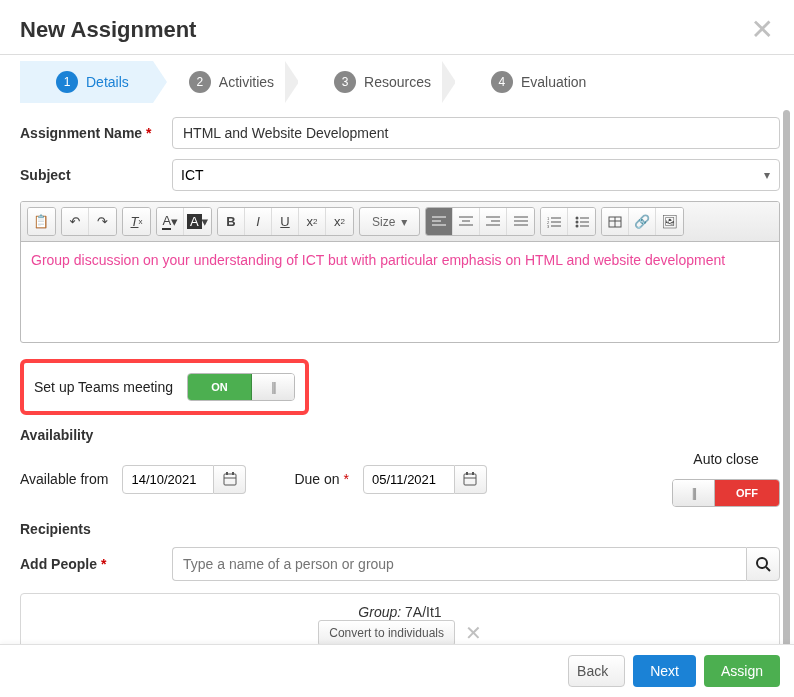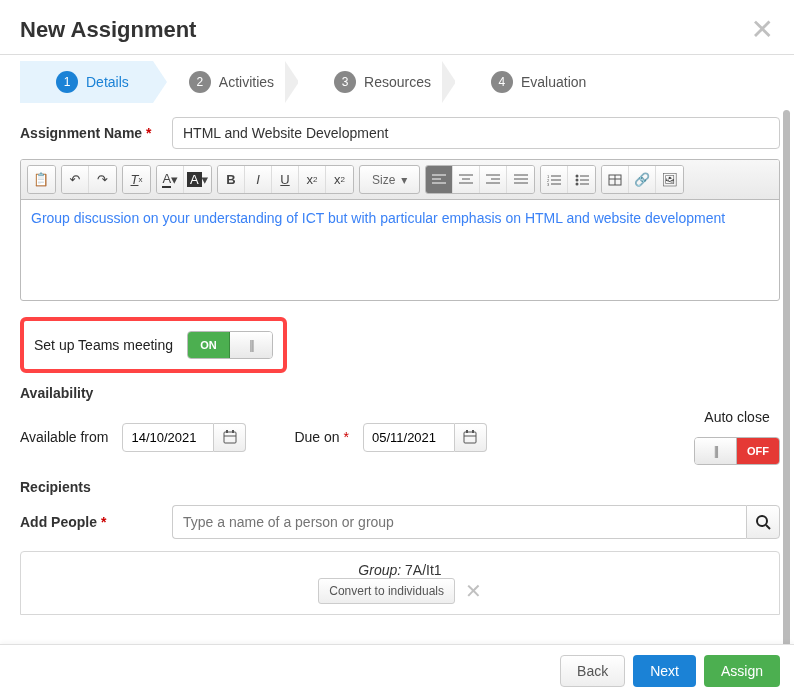--- a/index.html
+++ b/index.html
@@ -43,26 +43,26 @@
 
   .section-label { font-size: 14px; font-weight: bold; margin: 2px 0 8px 0; color: #333; }
 
   .editor { border: 1px solid #bbb; border-radius: 3px; overflow: hidden; margin-bottom: 12px; }
   .toolbar { background: linear-gradient(#f7f7f7,#e9e9e9); border-bottom: 1px solid #bbb; padding: 5px 6px; display: flex; flex-wrap: wrap; gap: 5px; align-items: center; }
   .tb-group { display: flex; border: 1px solid #bbb; border-radius: 3px; overflow: hidden; background: linear-gradient(#fff,#eee); }
   .tb-btn { width: 27px; height: 27px; display: flex; align-items: center; justify-content: center; font-size: 13px; color: #444; border-right: 1px solid #ddd; cursor: pointer; background: linear-gradient(#fff,#eee); }
   .tb-btn:last-child { border-right: none; }
   .tb-btn.active { background: #777; color: #fff; }
   .tb-size { display: flex; align-items: center; border: 1px solid #bbb; border-radius: 3px; background: linear-gradient(#fff,#eee); height: 29px; padding: 0 12px; gap: 6px; font-size: 12px; color: #666; }
-  .editor-body { min-height: 100px; padding: 10px; font-size: 14px; color: #3b82f6; }
+  .editor-body { min-height: 100px; padding: 10px; font-size: 14px; color: #ec4899; }
 
   .highlight-box { border: 4px solid #f44; border-radius: 6px; padding: 10px 10px; display: inline-flex; align-items: center; gap: 14px; margin: 4px 0 10px 0; }
   .teams-label { font-size: 14px; color: #222; }
 
-  .toggle { display: inline-flex; border: 1px solid #bbb; border-radius: 4px; overflow: hidden; height: 28px; width: 86px; }
+  .toggle { display: inline-flex; border: 1px solid #bbb; border-radius: 4px; overflow: hidden; height: 28px; width: 108px; }
   .toggle .on { flex: 1; background: #4caf50; color: #fff; font-weight: bold; font-size: 11px; display: flex; align-items: center; justify-content: center; border-right: 1px solid #3a8a3d; }
   .toggle .off-handle { width: 42px; background: linear-gradient(#fff,#e8e8e8); display: flex; align-items: center; justify-content: center; color: #888; }
   .toggle.off .on-handle { width: 42px; background: linear-gradient(#fff,#e8e8e8); display: flex; align-items: center; justify-content: center; color: #888; border-right: 1px solid #bbb;}
   .toggle.off .off { flex: 1; background: #e53935; color: #fff; font-weight: bold; font-size: 11px; display: flex; align-items: center; justify-content: center; }
   .grip { font-size: 12px; letter-spacing: -2px; color: #999; }
 
   .avail-row { display: flex; align-items: center; gap: 14px; margin-bottom: 14px; flex-wrap: nowrap; }
   .small-label { font-size: 14px; color: #222; }
   .date-picker { display: flex; align-items: stretch; }
   .date-picker input { border: 1px solid #ccc; border-radius: 4px 0 0 4px; padding: 6px 8px; width: 92px; font-size: 13px; }
@@ -74,21 +74,21 @@
   .add-people .search { width: 34px; border: 1px solid #ccc; border-radius: 0 4px 4px 0; display: flex; align-items: center; justify-content: center; background: linear-gradient(#fff,#eee); }
 
   .group-row { margin-top: 12px; border: 1px solid #d7d7d7; border-radius: 4px 4px 0 0; padding: 10px 12px; display: flex; align-items: center; justify-content: space-between; flex-direction: column; }
   .group-label { font-size: 14px; color: #333; }
   .group-label i { font-style: italic; }
   .convert-btn { border: 1px solid #ccc; border-radius: 3px; background: linear-gradient(#fff,#eee); padding: 5px 10px; font-size: 12px; color: #555; cursor: pointer; }
   .group-x { color: #c0c0c0; font-size: 20px; margin-left: 10px; cursor: pointer; }
 
   .footer { position: absolute; left: 0; right: 0; bottom: 0; background: #fff; border-top: 1px solid #e0e0e0; padding: 10px 14px; display: flex; justify-content: flex-end; gap: 8px; box-shadow: 0 -2px 4px rgba(0,0,0,0.04); }
   .btn { border-radius: 4px; padding: 7px 16px; font-size: 14px; cursor: pointer; border: 1px solid transparent; }
-  .btn-default { background: linear-gradient(#fff,#eee); border-color: #ccc; color: #555; }
+  .btn-default { background: linear-gradient(#fff,#eee); border-color: #ccc; color: #555; padding-left: 8px; }
   .btn-primary { background: #1b82d6; color: #fff; }
   .btn-success { background: #4caf50; color: #fff; }
 
   svg { display: block; }
 </style>
 </head>
 <body>
 
 <div class="modal">
   <div class="modal-header">
@@ -117,20 +117,28 @@
   </div>
 
   <div class="content">
     <div class="form-row">
       <div class="label">
         <span>Assignment Name</span> <span class="req">*</span>
       </div>
       <input class="text-input" value="HTML and Website Development" style="">
     </div>
 
+    <div class="form-row">
+      <div class="label">Subject</div>
+      <div class="select-wrap">
+        <select class="select">
+          <option>ICT</option>
+        </select>
+      </div>
+    </div>
 
 
     <div class="editor">
       <div class="toolbar">
         <div class="tb-group">
           <div class="tb-btn">📋</div>
         </div>
         <div class="tb-group">
           <div class="tb-btn">↶</div>
           <div class="tb-btn">↷</div>

